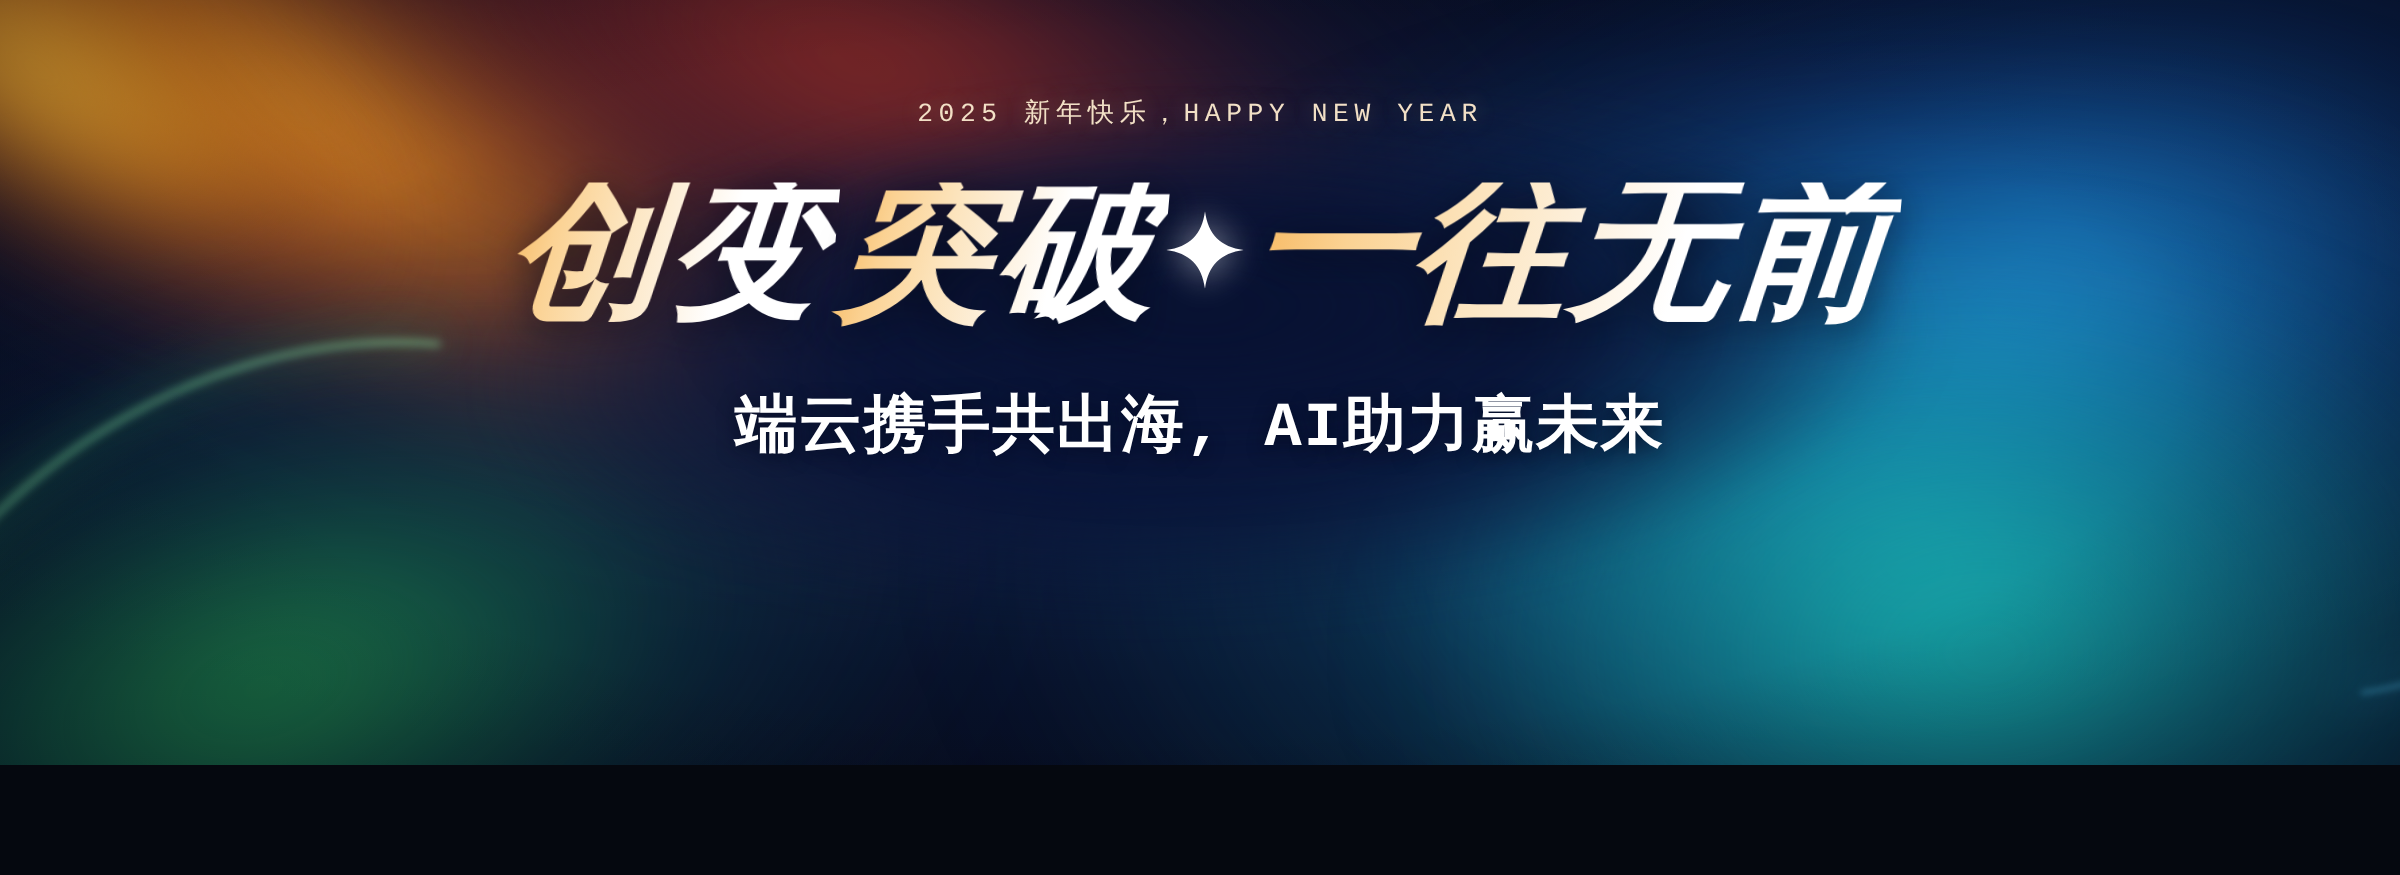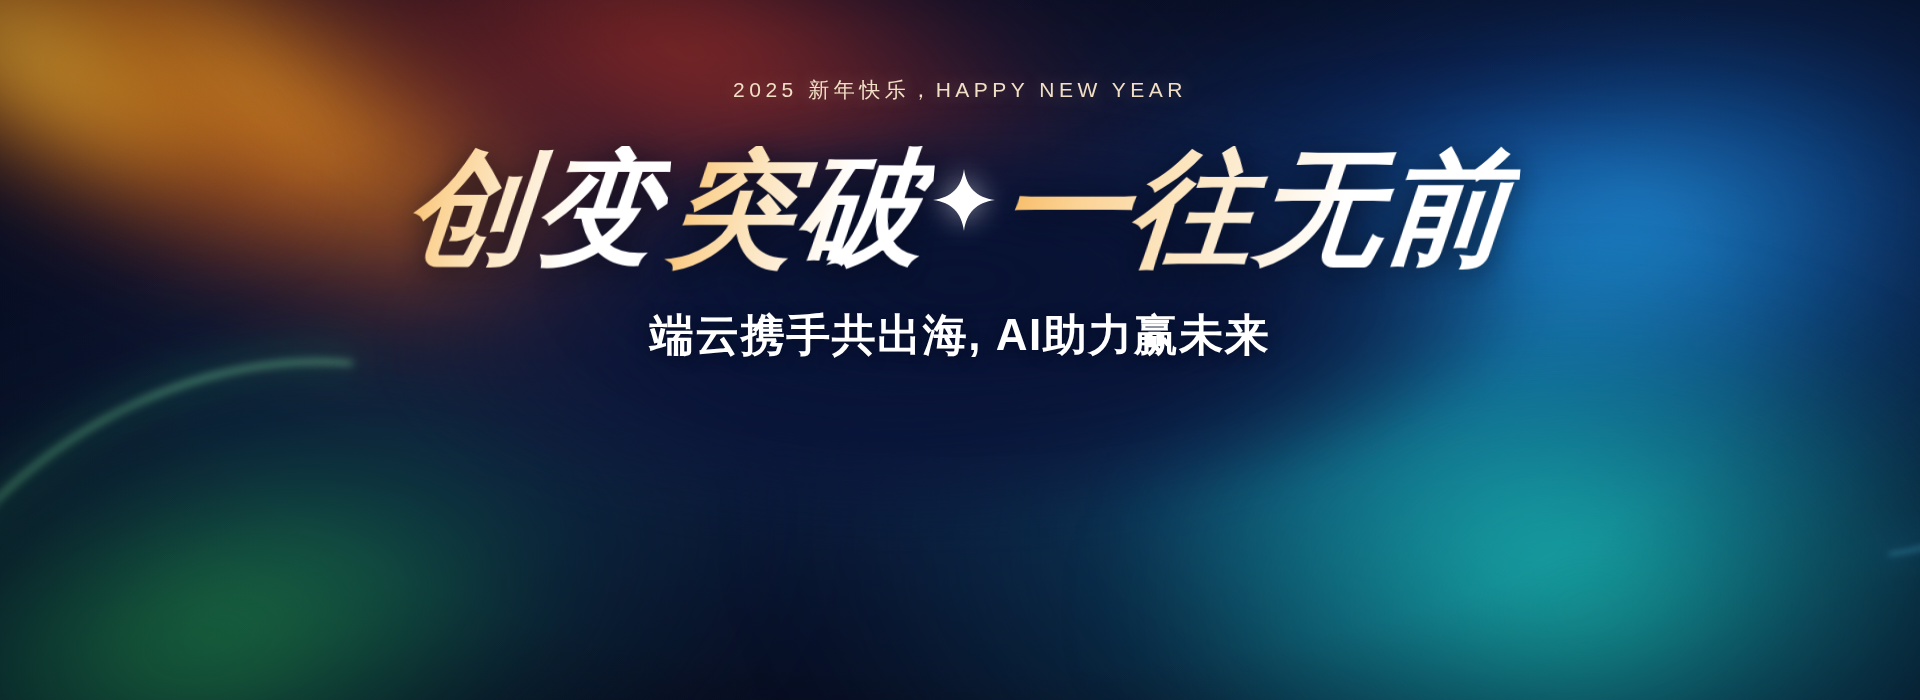--- a/index.html
+++ b/index.html
@@ -1,22 +1,22 @@
 <!DOCTYPE html>
 <html><head>
 <meta charset="utf-8">
 <style>
   * { margin:0; padding:0; box-sizing:border-box; }
   html,body { width:1920px; height:700px; overflow:hidden; background:#05080f; }
 
   .banner {
     position:relative;
-    width:1920px; height:700px;
+    width:1920px; height:612px;
     overflow:hidden;
-    font-family:Liberation Sans, sans-serif;
+    font-family:Liberation Mono, monospace;
     background:#c2410c;
   }
 
   
   .bg-base {
     position:absolute; inset:0;
     background:
       radial-gradient(ellipse 62% 58% at 50% 46%, #0c1b44 0%, #0a1736 45%, #081029 75%, #070d20 100%);
   }
 
@@ -206,21 +206,21 @@
   .sparkle {
     display:inline-block;
     width:62px; height:62px;
     margin:0 2px 18px 2px;
     vertical-align:middle;
     filter:drop-shadow(0 0 14px rgba(255,255,255,0.55));
   }
 
   .subtitle {
     margin-top:34px;
-    font-size:44px;
+    font-size:50px;
     font-weight:700;
     color:#ffffff;
     letter-spacing:1.5px;
     white-space:nowrap;
     text-shadow:0 3px 14px rgba(4,10,30,0.7);
   }
 </style>
 </head>
 <body>
 

